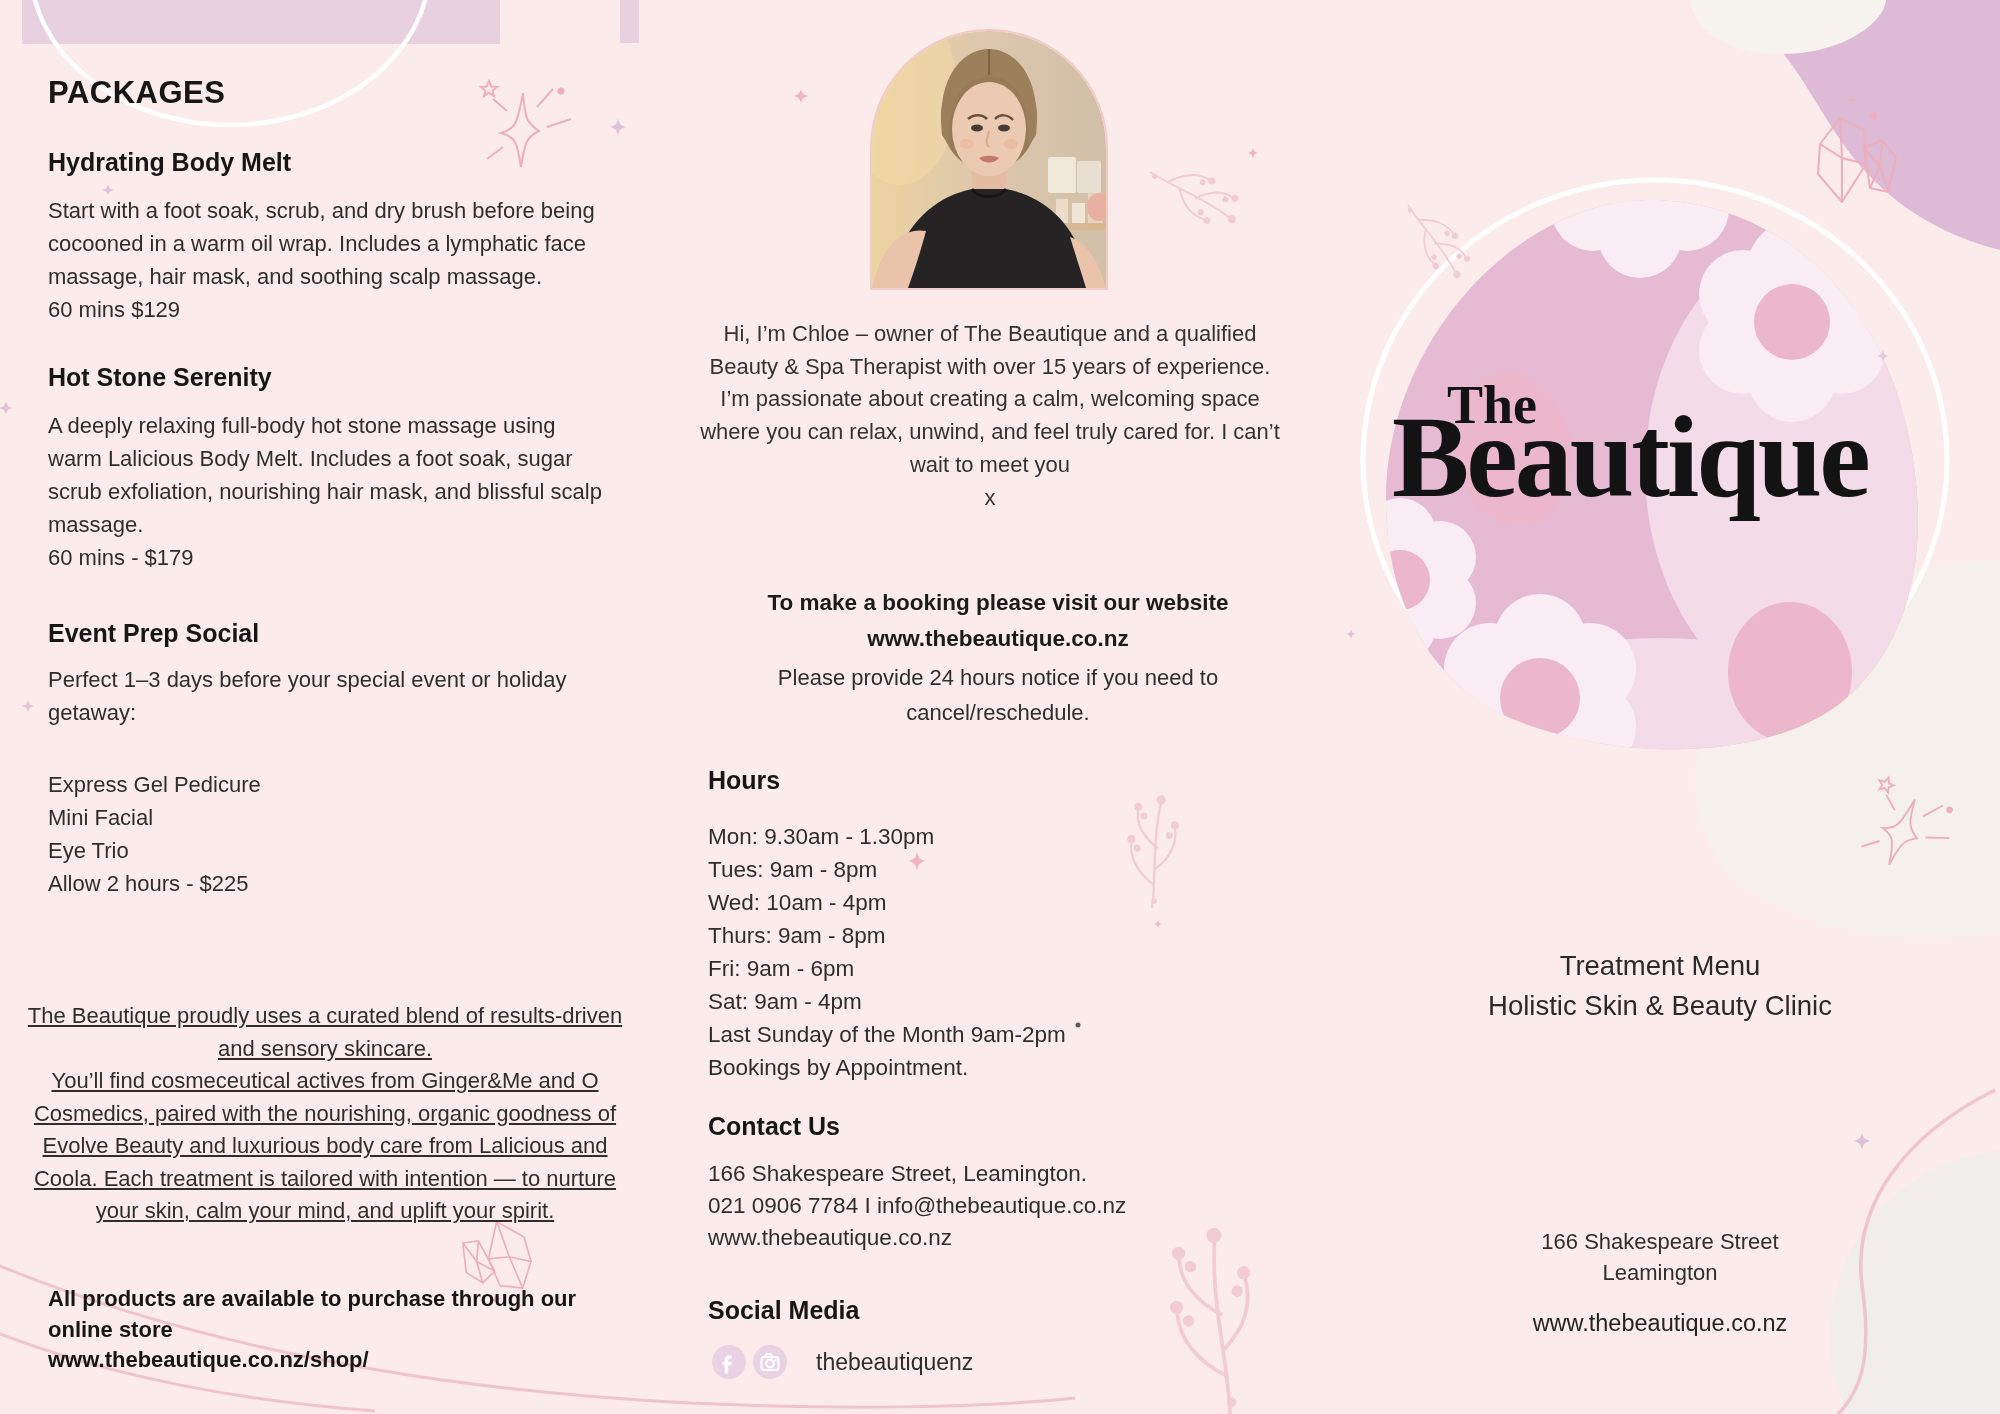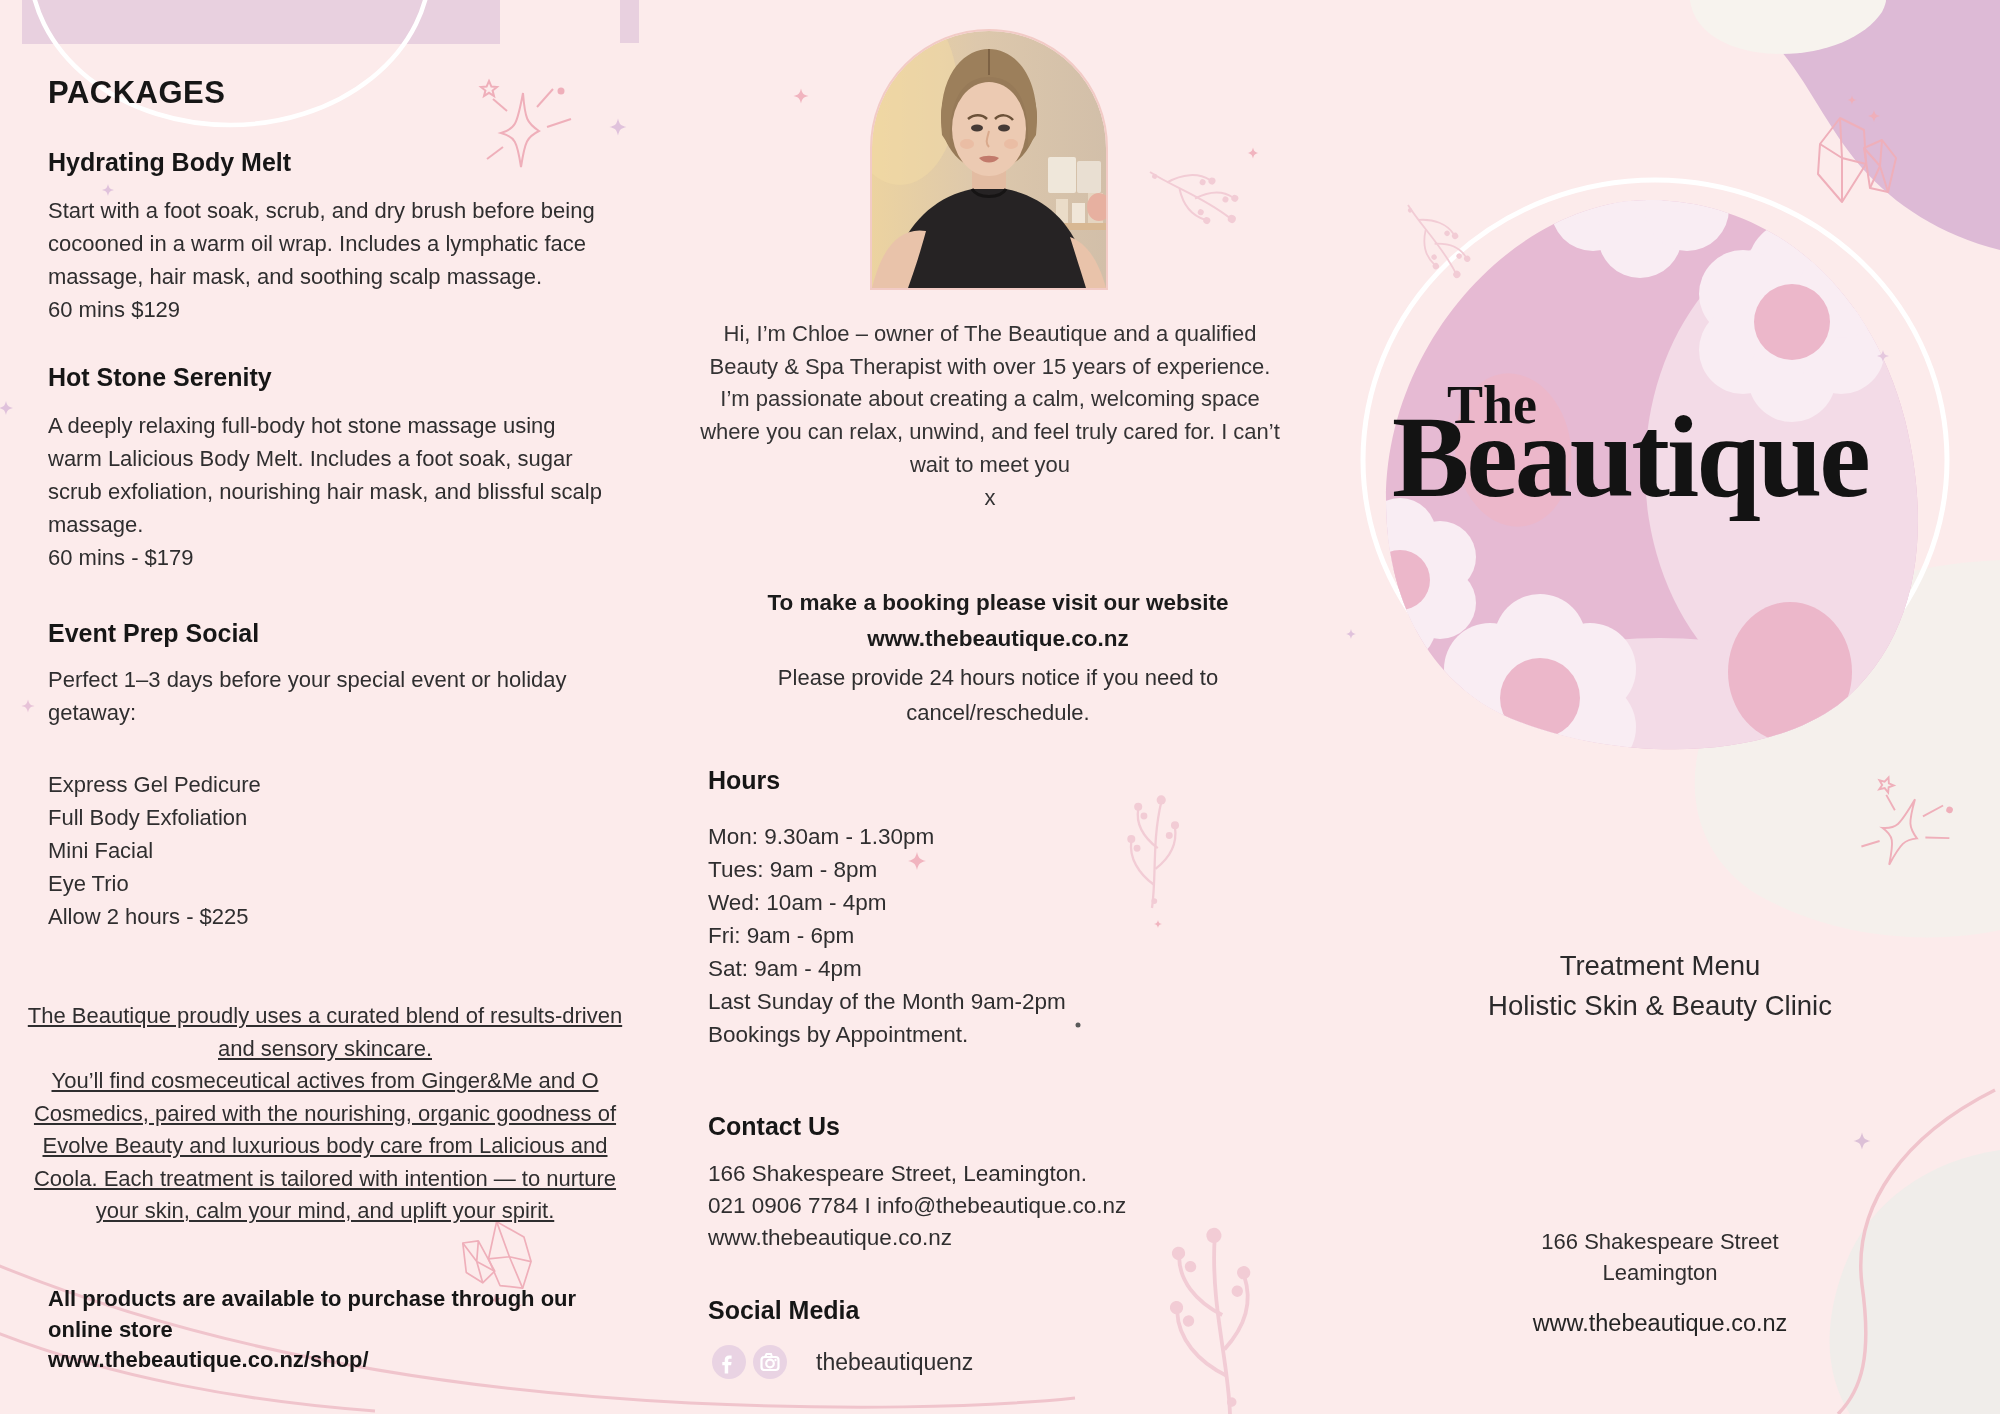--- a/index.html
+++ b/index.html
@@ -206,21 +206,20 @@
     <div class="pkg-price">60 mins $129</div>
 
     <h2 class="pkg-name">Hot Stone Serenity</h2>
     <p class="pkg-desc">A deeply relaxing full-body hot stone massage using warm Lalicious Body Melt. Includes a foot soak, sugar scrub exfoliation, nourishing hair mask, and blissful scalp massage.</p>
     <div class="pkg-price">60 mins - $179</div>
 
     <h2 class="pkg-name evt">Event Prep Social</h2>
     <p class="pkg-desc evt">Perfect 1–3 days before your special event or holiday getaway:</p>
     <div class="event-items">
       <div>Express Gel Pedicure</div>
-      <div>Full Body Exfoliation</div>
       <div>Mini Facial</div>
       <div>Eye Trio</div>
       <div>Allow 2 hours - $225</div>
     </div>
   </div>
 
   <div class="note-center">The Beautique proudly uses a curated blend of results-driven and sensory skincare.
 You’ll find cosmeceutical actives from Ginger&amp;Me and O Cosmedics, paired with the nourishing, organic goodness of Evolve Beauty and luxurious body care from Lalicious and Coola. Each treatment is tailored with intention — to nurture your skin, calm your mind, and uplift your spirit.</div>
 
   <div class="store">
@@ -282,20 +281,21 @@
     <div class="booking-bold">To make a booking please visit our website</div>
     <div class="booking-bold">www.thebeautique.co.nz</div>
     <div class="booking-note">Please provide 24 hours notice if you need to cancel/reschedule.</div>
   </div>
 
   <div class="mid-h" style="top:766px;">Hours</div>
   <div class="hours-list">
     <div>Mon: 9.30am - 1.30pm</div>
     <div>Tues: 9am - 8pm</div>
     <div>Wed: 10am - 4pm</div>
+    <div>Thurs: 9am - 8pm</div>
     <div>Fri: 9am - 6pm</div>
     <div>Sat: 9am - 4pm</div>
     <div>Last Sunday of the Month 9am-2pm</div>
     <div>Bookings by Appointment.</div>
   </div>
 
   <div class="mid-h" style="top:1112px;">Contact Us</div>
   <div class="contact-list">
     <div>166 Shakespeare Street, Leamington.</div>
     <div>021 0906 7784 I info@thebeautique.co.nz</div>

